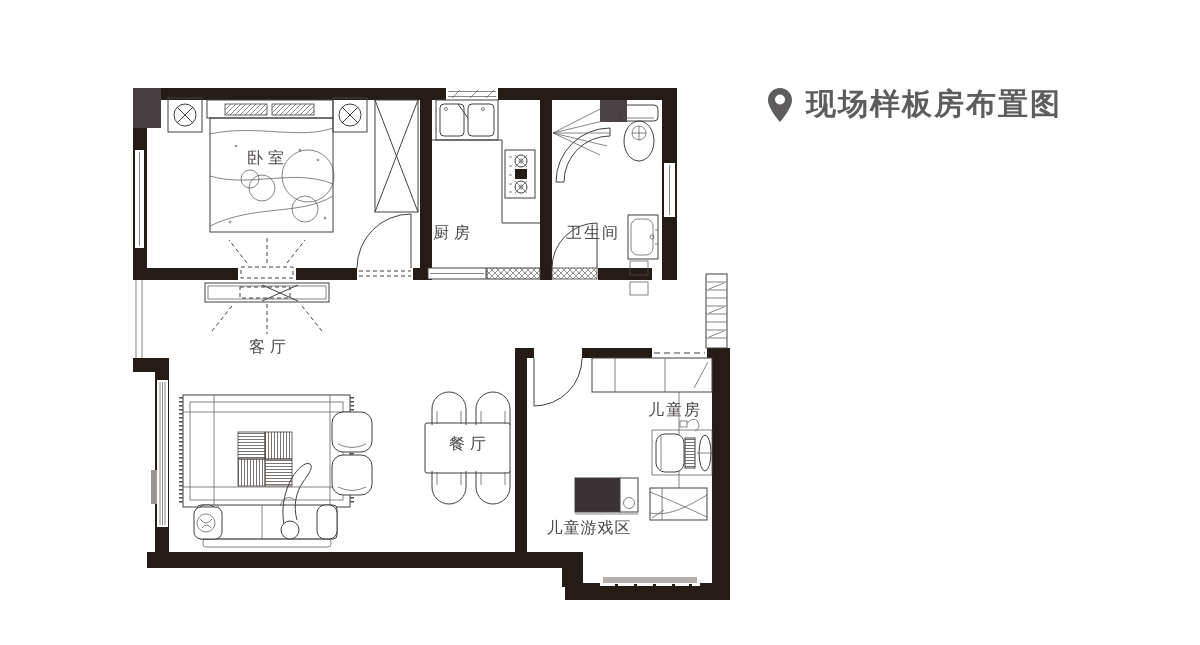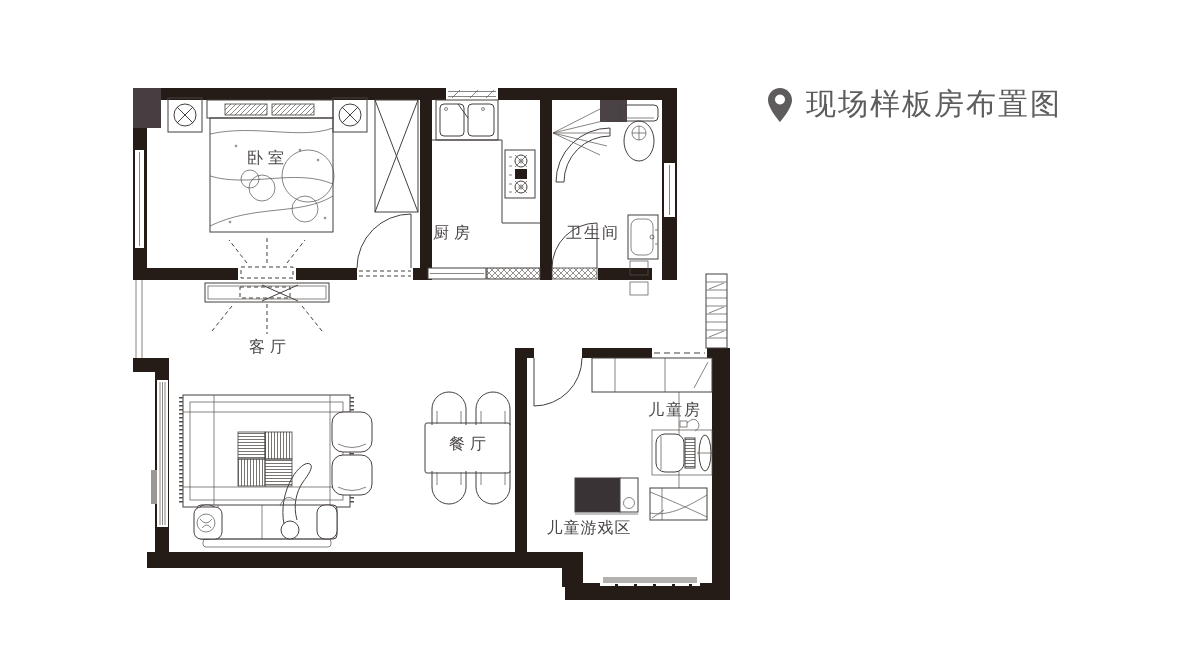--- a/index.html
+++ b/index.html
@@ -1,20 +1,20 @@
 <!DOCTYPE html>
 <html><head>
 <meta charset="utf-8">
 <style>
   html,body{margin:0;padding:0;background:#fff;}
   .stage{position:relative;width:1200px;height:645px;background:#ffffff;overflow:hidden;
          font-family:"DejaVu Sans","Liberation Sans",sans-serif;}
   .title-block{position:absolute;left:768px;top:84px;display:flex;align-items:center;gap:14px;}
   .title-block .pin{width:24px;height:34px;flex:0 0 auto;}
-  .title-text{font-size:30px;font-weight:400;color:#5e5c5c;letter-spacing:2px;white-space:nowrap;}
+  .title-text{font-size:30px;font-weight:700;color:#5e5c5c;letter-spacing:2px;white-space:nowrap;}
   svg.plan{position:absolute;left:0;top:0;}
   
   .wall{fill:#261c17;}
   .patch{fill:#463e40;}
   .patch2{fill:#4a4244;}
   .darkbox{fill:#3a3335;}
   .ln{fill:none;stroke:#45403e;stroke-width:1;}
   .lnt{fill:none;stroke:#55504d;stroke-width:0.7;}
   .dash{stroke-dasharray:4 3;}
   .dash2{stroke-dasharray:6 4;}

